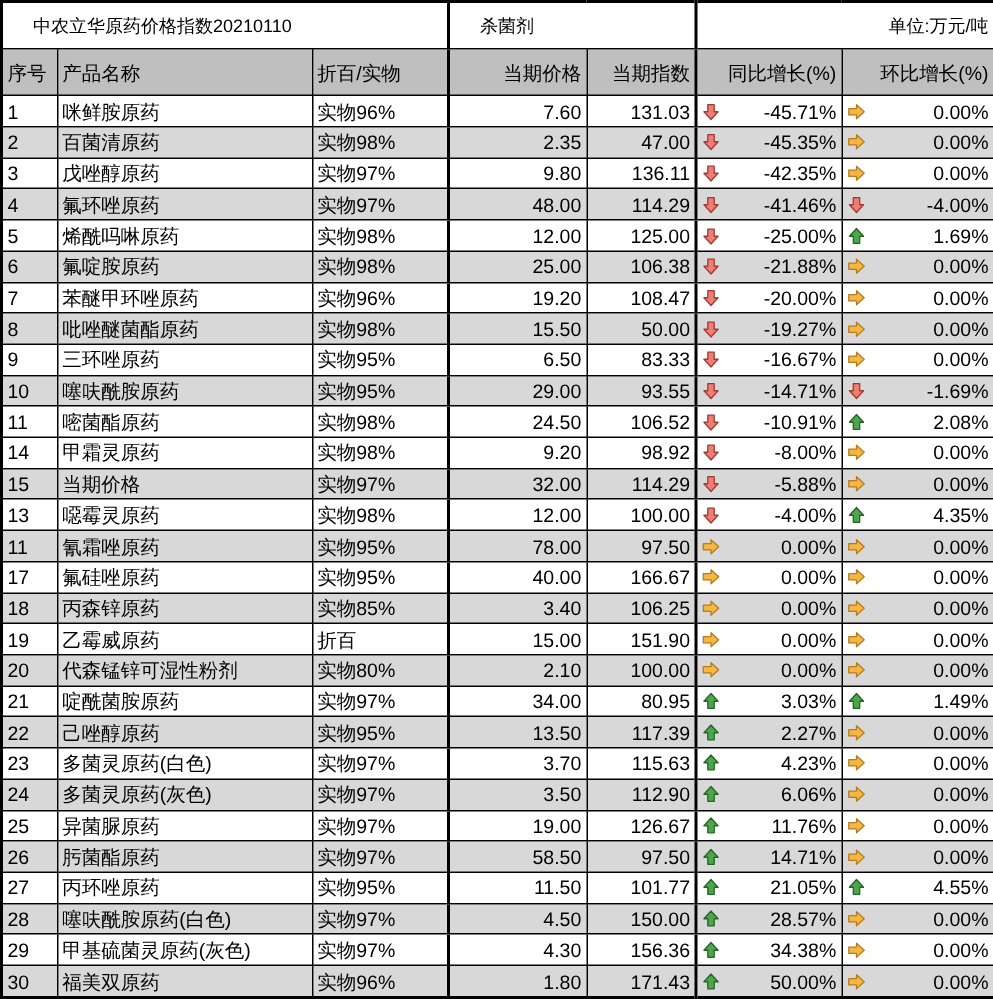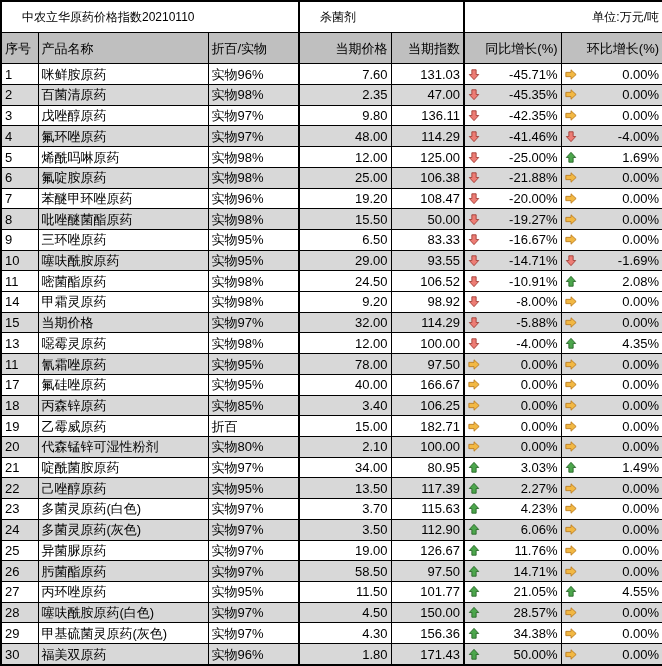--- a/index.html
+++ b/index.html
@@ -515,21 +515,21 @@
               </span>
         <span class="val">0.00%</span>
       </div>
     </td>
   </tr>
         <tr>
     <td class="ta-c">19</td>
     <td class="ta-l">乙霉威原药</td>
     <td class="ta-l sep">折百</td>
     <td class="ta-r">15.00</td>
-    <td class="ta-r sep">182.71</td>
+    <td class="ta-r sep">151.90</td>
     <td>
       <div class="pct-wrap">
         <span class="icon">
                 <svg width="12" height="13" viewBox="0 0 14 14" aria-hidden="true">
                   <path d="M13 7 L7 1.5 L7 4.5 L1 4.5 L1 9.5 L7 9.5 L7 12.5 Z" fill="#F2B843" stroke="#B97A1F" stroke-width="1" stroke-linejoin="round"></path>
                 </svg>
               </span>
         <span class="val">0.00%</span>
       </div>
     </td>

